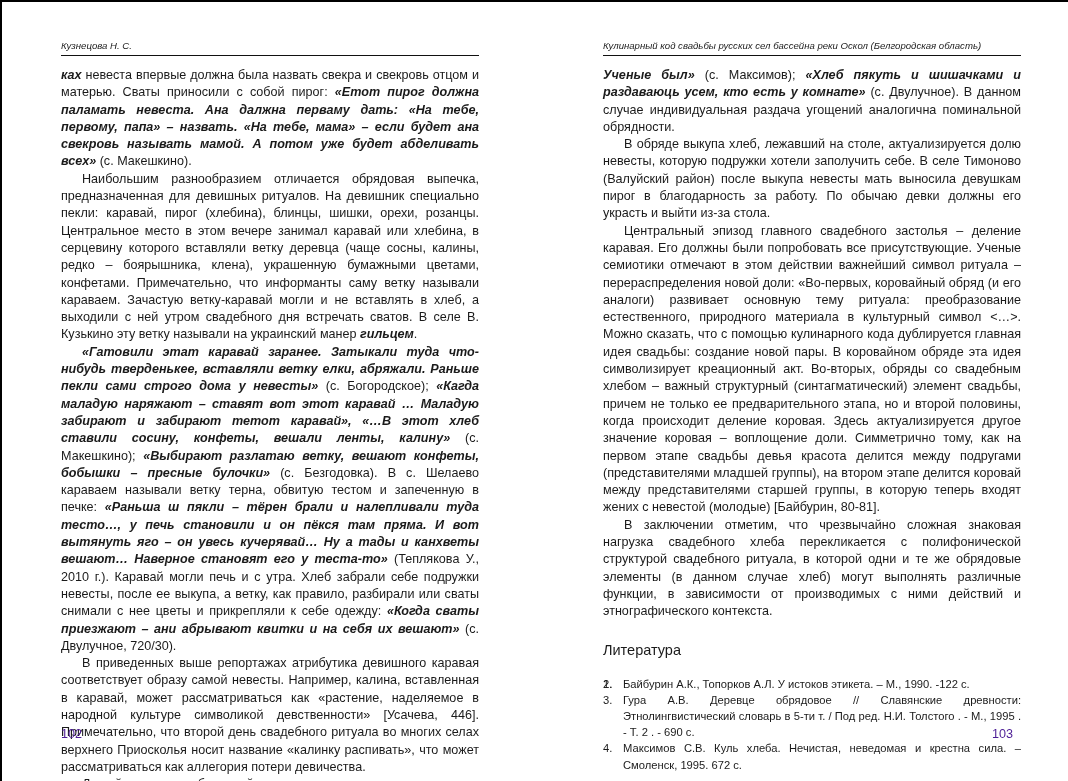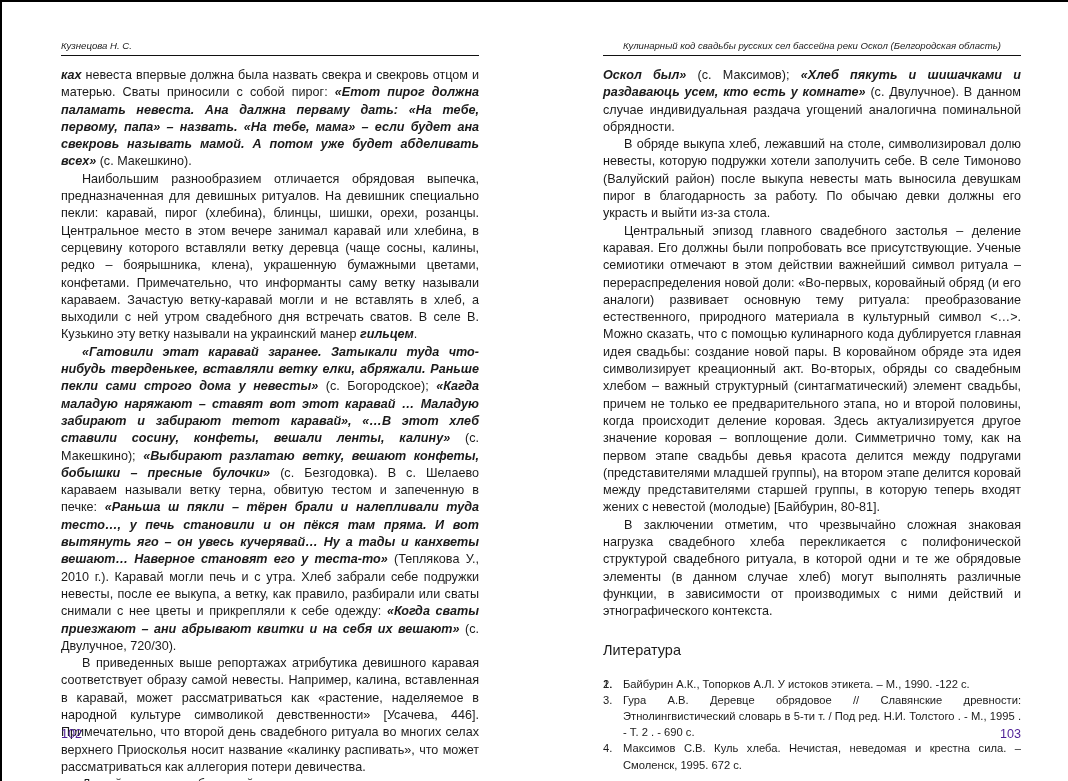--- a/index.html
+++ b/index.html
@@ -12,35 +12,35 @@
     position: absolute; top: 0; width: 418px;
     font-family: "Liberation Sans", sans-serif; color: #1a1a1a;
   }
   .page.left { left: 59px; }
   .page.right { left: 601px; }
   .running-head {
     position: absolute; top: 38px; left: 0; width: 418px;
     font-size: 9.6px; font-style: italic; color: #222;
     border-bottom: 1.5px solid #111; padding-bottom: 3px; line-height: 12px;
   }
-  .page.right .running-head { text-align: center; }
+  .page.right .running-head { text-align: left; }
   .body {
     position: absolute; top: 65px; left: 0; width: 418px;
     font-size: 12.6px; line-height: 17.3px; text-align: justify;
     hyphens: manual;
   }
   .body p { margin: 0; text-indent: 0; }
   .body p.ind { text-indent: 21px; }
   .body p.noind { text-indent: 0; }
   .it { font-style: italic; font-weight: bold; }
   .folio {
     position: absolute; top: 725px; font-size: 12.6px; color: #4c1d95;
   }
   .page.left .folio { left: 0; }
-  .page.right .folio { right: 0; }
+  .page.right .folio { right: 8px; }
   .lit-title {
     text-align: left; font-size: 14.5px; margin: 20px 0 17px 0; line-height: 18px;
   }
   .refs { list-style: none; margin: 0; padding: 0; font-size: 11.2px; line-height: 16.2px; }
   .refs li { position: relative; padding-left: 20px; text-align: justify; }
   .refs li .num { position: absolute; left: 0; top: 0; }
 </style>
 </head>
 <body>
 
@@ -55,22 +55,22 @@
         <p class="ind"><span>В приведенных выше репортажах атрибутика девишного каравая соответствует образу самой невесты. Например, калина, вставленная в каравай, может рассматриваться как «растение, наделяемое в народной культуре символикой девственности» [Усачева, 446]. Примечательно, что второй день свадебного ритуала во многих селах верхнего Приосколья носит название «калинку распивать», что может рассматриваться как аллегория потери девичества.</span></p>
         <p class="ind"><span>Другой комплекс обрядовой выпечки на девишнике сопряжен с иной идеей – прощания невесты с прежней жизнью, подружками. В южном субареале девушкам пекли блинцы, хворостушки, розанцы, шишки: </span></p>
       </div>
     <div class="folio">102</div>
   </div>
 
   <div class="page right">
     <div class="running-head">Кулинарный код свадьбы русских сел бассейна реки Оскол (Белгородская область)</div>
     <div class="body">
       <div id="right-body">
-          <p class="noind"><span class="it">Оскол был»</span><span> (с. Максимов); </span><span class="it">«Хлеб пякуть и шишачками и раздаваюць усем, кто есть у комнате»</span><span> (с. Двулучное). В данном случае индивидуальная раздача угощений аналогична поминальной обрядности.</span></p>
-          <p class="ind"><span>В обряде выкупа хлеб, лежавший на столе, символизировал долю невесты, которую подружки хотели заполучить себе. В селе Тимоново (Валуйский район) после выкупа невесты мать выносила девушкам пирог в благодарность за работу. По обычаю девки должны его украсть и выйти из-за стола.</span></p>
+          <p class="noind"><span class="it">Ученые был»</span><span> (с. Максимов); </span><span class="it">«Хлеб пякуть и шишачками и раздаваюць усем, кто есть у комнате»</span><span> (с. Двулучное). В данном случае индивидуальная раздача угощений аналогична поминальной обрядности.</span></p>
+          <p class="ind"><span>В обряде выкупа хлеб, лежавший на столе, актуализируется долю невесты, которую подружки хотели заполучить себе. В селе Тимоново (Валуйский район) после выкупа невесты мать выносила девушкам пирог в благодарность за работу. По обычаю девки должны его украсть и выйти из-за стола.</span></p>
           <p class="ind"><span>Центральный эпизод главного свадебного застолья – деление каравая. Его должны были попробовать все присутствующие. Ученые семиотики отмечают в этом действии важнейший символ ритуала – перераспределения новой доли: «Во-первых, коровайный обряд (и его аналоги) развивает основную тему ритуала: преобразование естественного, природного материала в культурный символ &lt;…&gt;. Можно сказать, что с помощью кулинарного кода дублируется главная идея свадьбы: создание новой пары. В коровайном обряде эта идея символизирует креационный акт. Во-вторых, обряды со свадебным хлебом – важный структурный (синтагматический) элемент свадьбы, причем не только ее предварительного этапа, но и второй половины, когда происходит деление коровая. Здесь актуализируется другое значение коровая – воплощение доли. Симметрично тому, как на первом этапе свадьбы девья красота делится между подругами (представителями младшей группы), на втором этапе делится коровай между представителями старшей группы, в которую теперь входят жених с невестой (молодые) [Байбурин, 80-81].</span></p>
           <p class="ind"><span>В заключении отметим, что чрезвычайно сложная знаковая нагрузка свадебного хлеба перекликается с полифонической структурой свадебного ритуала, в которой одни и те же обрядовые элементы (в данном случае хлеб) могут выполнять различные функции, в зависимости от производимых с ними действий и этнографического контекста.</span></p>
         </div>
       <div class="lit-title">Литература</div>
       <ol class="refs" id="refs">
           <li><span class="num">1.</span></li>
           <li><span class="num">2.</span><span>Байбурин А.К., Топорков А.Л. У истоков этикета. – М., 1990. -122 с.</span></li>
           <li><span class="num">3.</span><span>Гура А.В. Деревце обрядовое // Славянские древности: Этнолингвистический словарь в 5-ти т. / Под ред. Н.И. Толстого . - М., 1995 . - Т. 2 . - 690 с.</span></li>
           <li><span class="num">4.</span><span>Максимов С.В. Куль хлеба. Нечистая, неведомая и крестна сила. – Смоленск, 1995. 672 с.</span></li>
         </ol>

